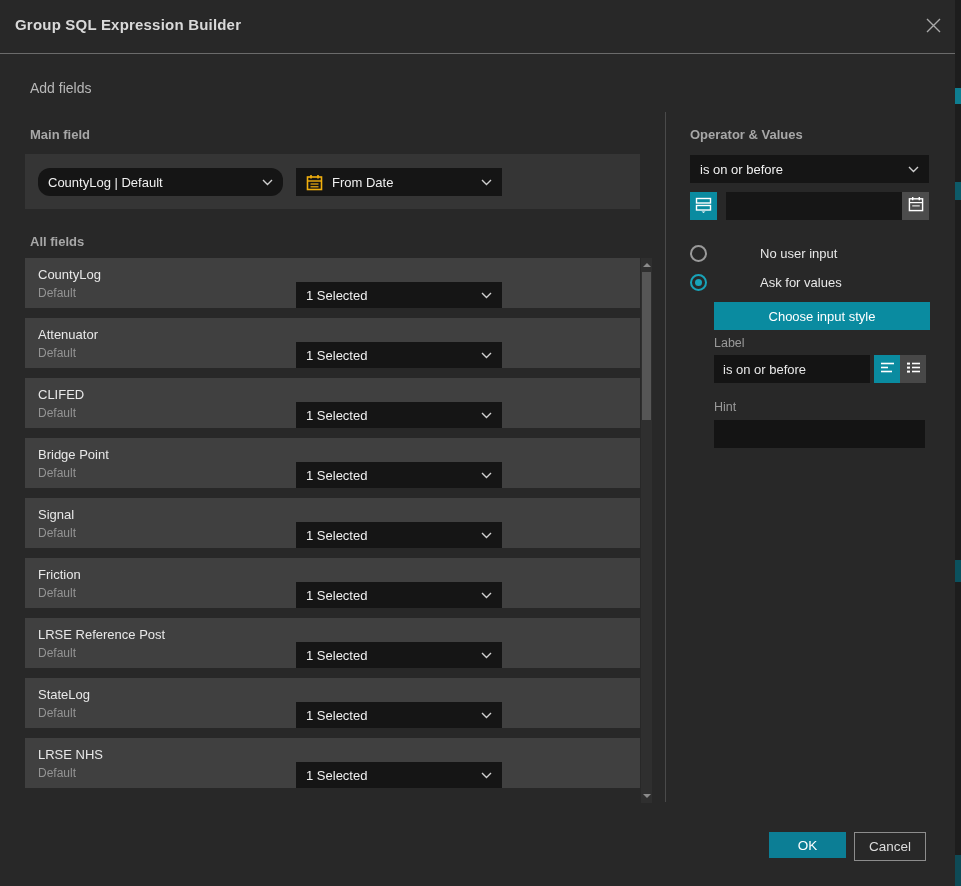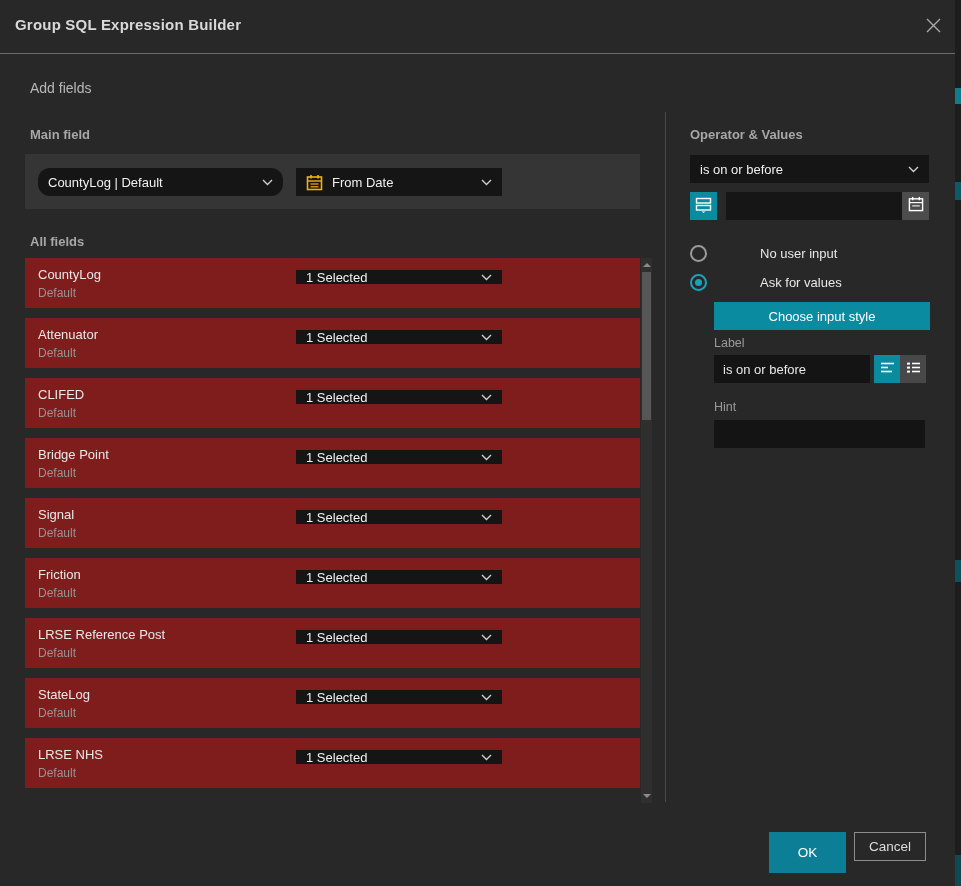--- a/index.html
+++ b/index.html
@@ -31,24 +31,24 @@
   .dd .chev{flex:none;margin-left:6px;display:flex;align-items:center;}
 
   
   .main-panel{position:absolute;left:25px;top:154px;width:615px;height:55px;background:#353535;}
   .dd-layer{position:absolute;left:13px;top:14px;width:245px;border-radius:12px;}
   .dd-field{position:absolute;left:271px;top:14px;width:206px;}
   .cal-amber{margin-right:9px;display:flex;align-items:center;}
 
   
   .field-list{position:absolute;left:25px;top:258px;width:615px;}
-  .field-row{position:relative;height:50px;background:#7f1d1d;margin-bottom:10px;}
+  .field-row{position:relative;height:50px;background:#404040;margin-bottom:10px;}
   .field-name{position:absolute;left:13px;top:9px;font-size:13px;color:#e8e8e8;}
   .field-sub{position:absolute;left:13px;top:28px;font-size:12px;color:#949494;}
-  .row-dd{position:absolute;left:271px;top:12px;width:206px;height:14px;}
+  .row-dd{position:absolute;left:271px;top:24px;width:206px;height:26px;}
 
   
   .sbar{position:absolute;left:641px;top:258px;width:11px;height:545px;background:#2f2f2f;}
   .sb-arrow{position:absolute;left:2px;width:0;height:0;border-left:4px solid transparent;border-right:4px solid transparent;}
   .sb-up{top:5px;border-bottom:4px solid #8b8b8b;}
   .sb-down{bottom:5px;border-top:4px solid #8b8b8b;}
   .sb-thumb{position:absolute;left:1px;top:14px;width:9px;height:148px;background:#565656;cursor:grab;}
 
   .v-divider{position:absolute;left:665px;top:112px;width:1px;height:690px;background:#4a4a4a;}
 
@@ -67,21 +67,21 @@
 
   .choose-btn{position:absolute;left:714px;top:302px;width:216px;height:28px;background:#0a8ba0;border:none;color:#fff;font-size:13px;font-family:inherit;cursor:pointer;}
   .cap{position:absolute;font-size:12.5px;color:#9a9a9a;}
   .label-input{position:absolute;left:714px;top:355px;width:156px;height:28px;background:#141414;border:none;box-sizing:border-box;color:#e8e8e8;font-size:13px;padding:0 9px;font-family:inherit;}
   .seg{position:absolute;left:874px;top:355px;height:28px;display:flex;}
   .seg-btn{width:26px;height:28px;display:flex;align-items:center;justify-content:center;cursor:pointer;background:#484848;}
   .seg-btn.sel{background:#0a8ba0;}
   .hint-input{position:absolute;left:714px;top:420px;width:211px;height:28px;background:#141414;border:none;box-sizing:border-box;color:#e8e8e8;font-size:13px;padding:0 9px;font-family:inherit;}
 
   
-  .ok-btn{position:absolute;left:769px;top:832px;width:77px;height:41px;background:#0c7e95;border:none;color:#fff;font-size:13.5px;font-family:inherit;cursor:pointer;}
+  .ok-btn{position:absolute;left:769px;top:832px;width:77px;height:26px;background:#0c7e95;border:none;color:#fff;font-size:13.5px;font-family:inherit;cursor:pointer;}
   .cancel-btn{position:absolute;left:854px;top:832px;width:72px;height:29px;background:transparent;border:1px solid #8d8d8d;color:#dcdcdc;font-size:13.5px;font-family:inherit;cursor:pointer;box-sizing:border-box;}
 </style>
 </head>
 <body>
 
 <div class="stage">
 
   <div class="edge-strip">
     <div class="edge-frag" style="top:88px;height:16px;background:#0e7d90;"></div>
     <div class="edge-frag" style="top:182px;height:18px;background:#0d5a68;"></div>

